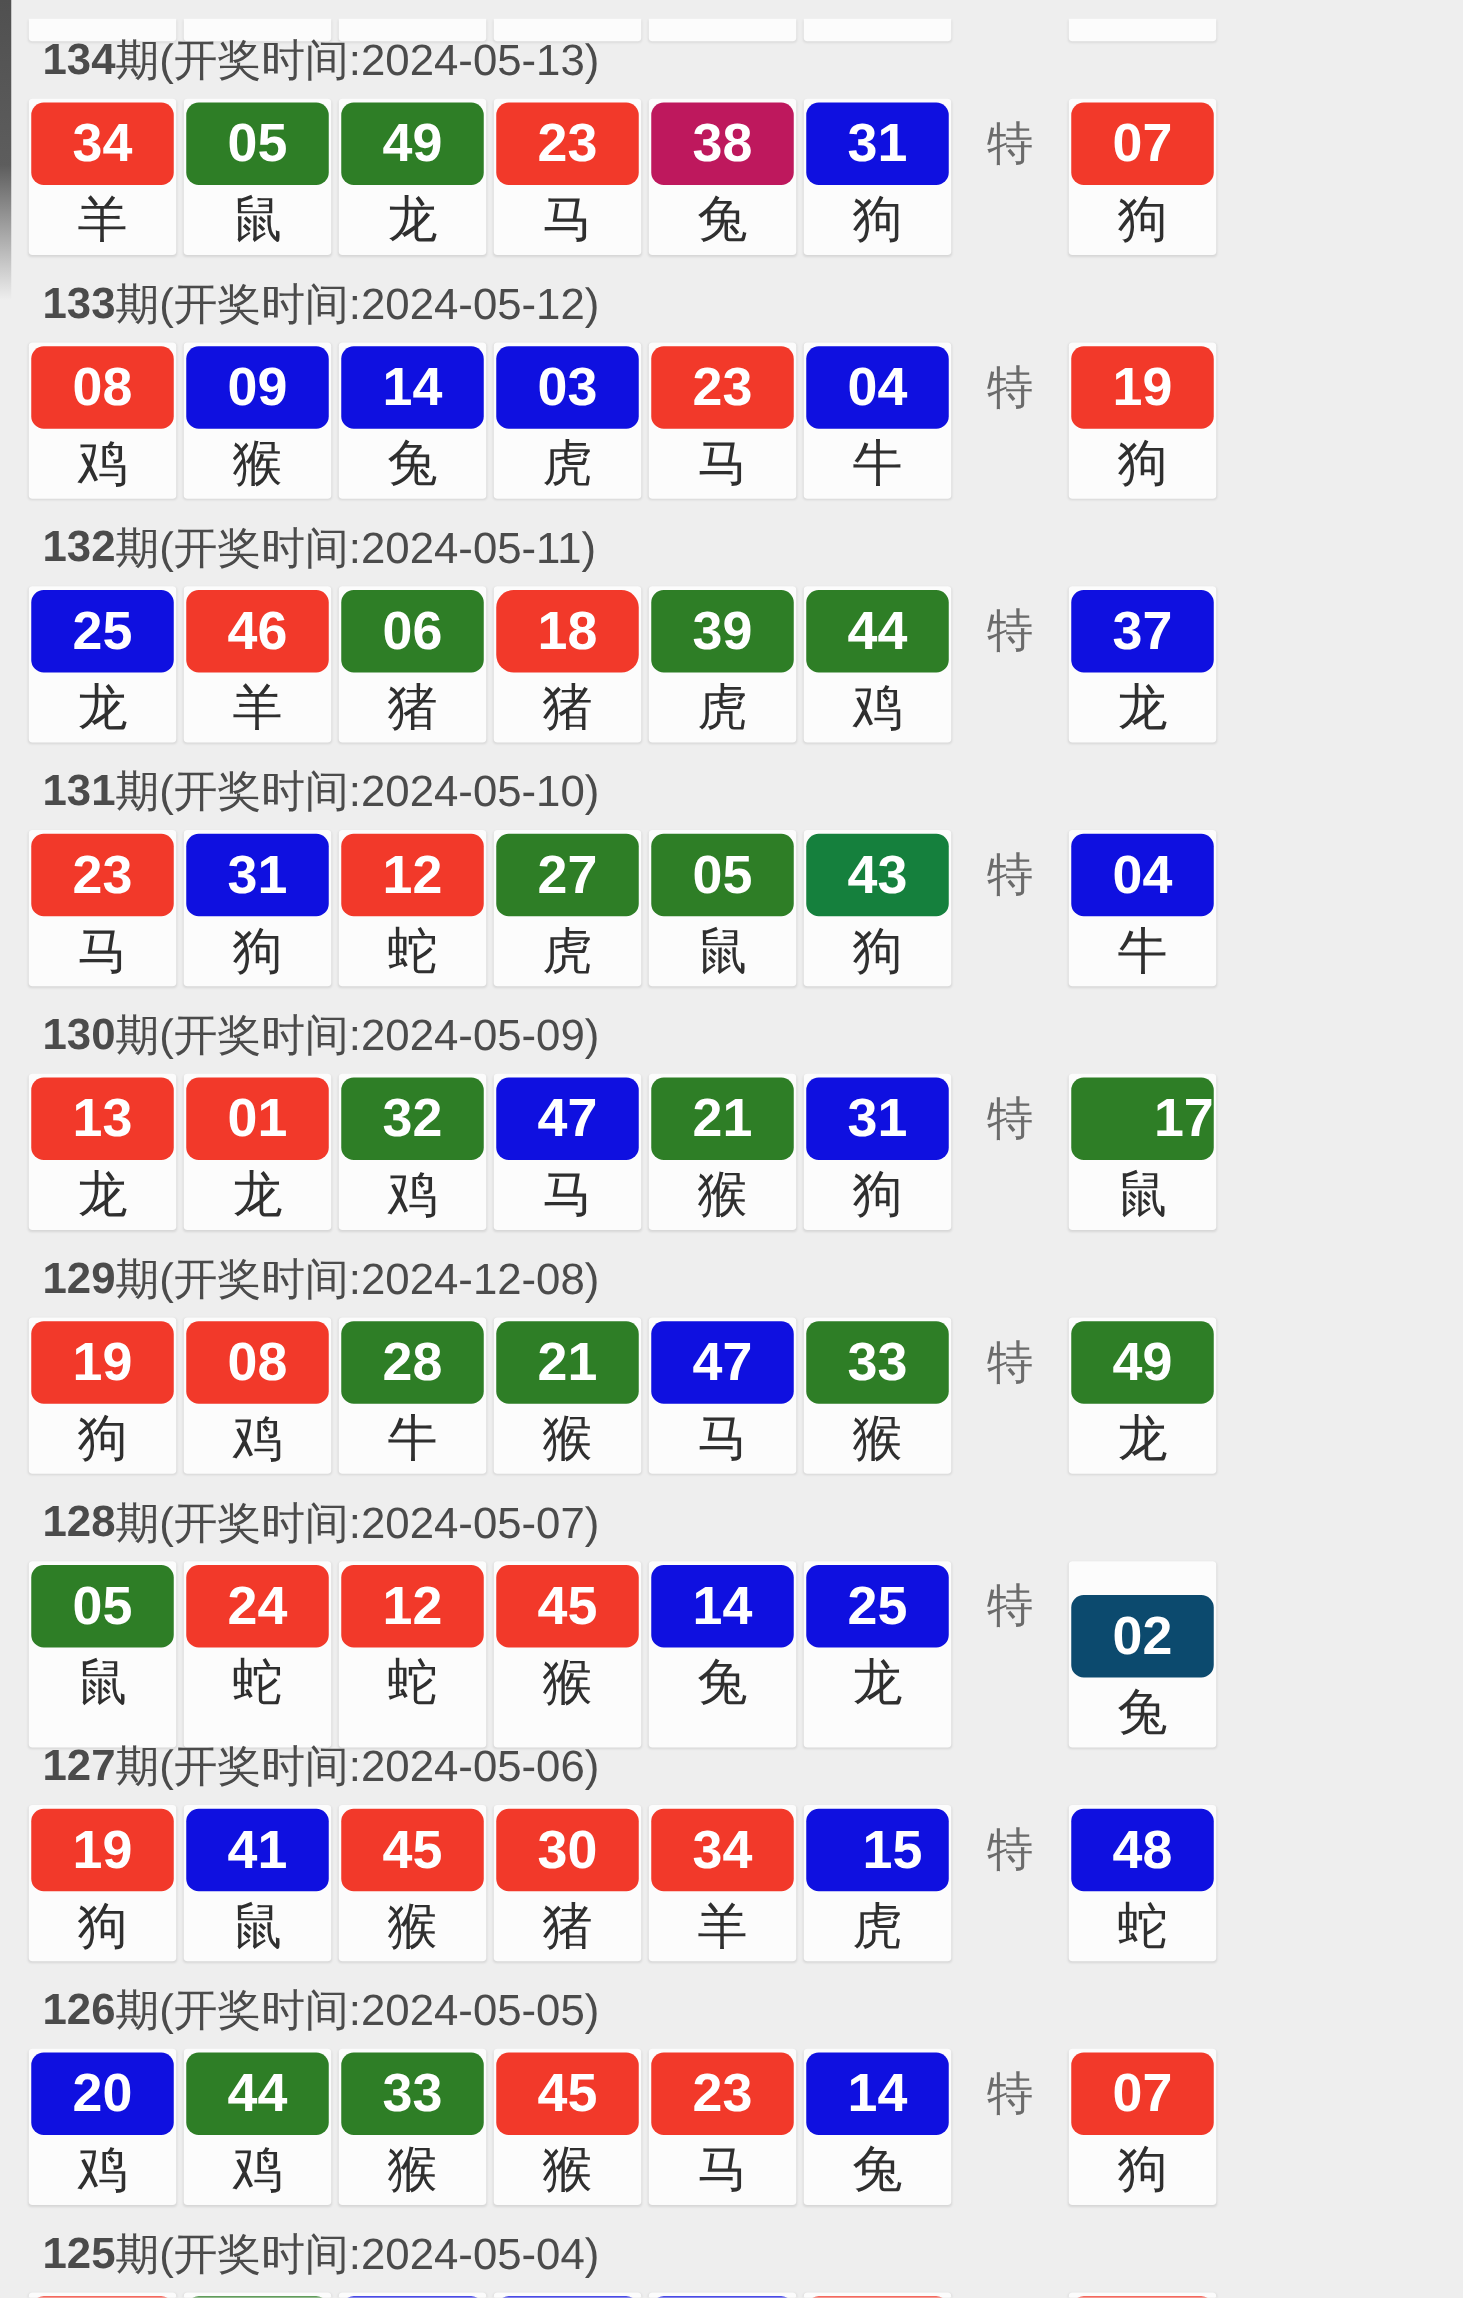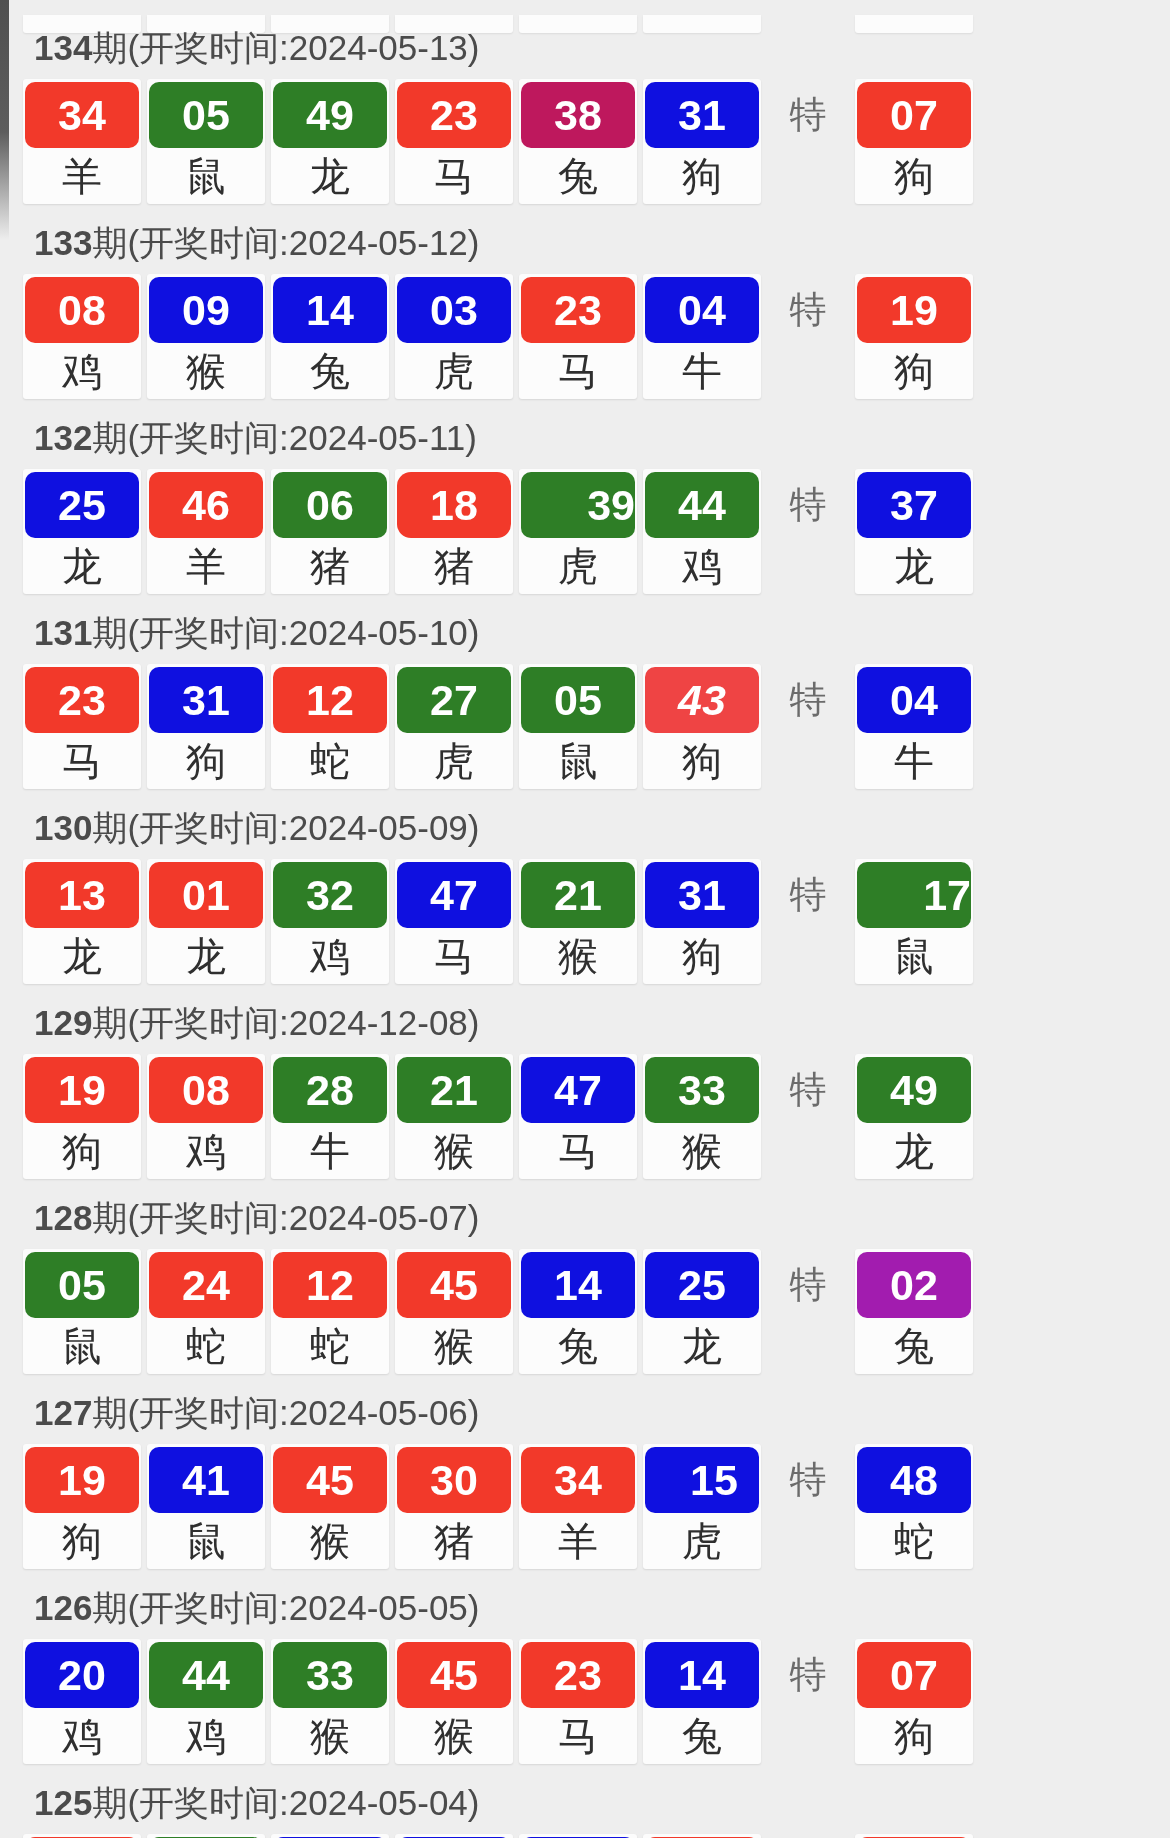--- a/index.html
+++ b/index.html
@@ -141,21 +141,21 @@
           </div>
           <div class="cell">
             <div class="ball" style="background: rgb(46, 126, 38);">06</div>
             <div class="zodiac">猪</div>
           </div>
           <div class="cell">
             <div class="ball" style="background: rgb(242, 57, 42); border-radius: 14px;">18</div>
             <div class="zodiac">猪</div>
           </div>
           <div class="cell">
-            <div class="ball" style="background: rgb(46, 126, 38); text-align: right;">39</div>
+            <div class="ball" style="background: rgb(46, 126, 38);">39</div>
             <div class="zodiac">虎</div>
           </div>
           <div class="cell">
             <div class="ball" style="background: rgb(46, 126, 38);">44</div>
             <div class="zodiac">鸡</div>
           </div>
           <div class="spacer">
             <div class="tek">特</div>
           </div>
           <div class="cell">
@@ -184,21 +184,21 @@
           </div>
           <div class="cell">
             <div class="ball" style="background: rgb(46, 126, 38);">27</div>
             <div class="zodiac">虎</div>
           </div>
           <div class="cell">
             <div class="ball" style="background: rgb(46, 126, 38);">05</div>
             <div class="zodiac">鼠</div>
           </div>
           <div class="cell">
-            <div class="ball" style="background: #ef4444; font-style: italic;">43</div>
+            <div class="ball" style="background: #15803d;">43</div>
             <div class="zodiac">狗</div>
           </div>
           <div class="spacer">
             <div class="tek">特</div>
           </div>
           <div class="cell">
             <div class="ball" style="background: rgb(15, 16, 224);">04</div>
             <div class="zodiac">牛</div>
           </div>
         </div>
@@ -308,21 +308,21 @@
             <div class="zodiac">兔</div>
           </div>
           <div class="cell">
             <div class="ball" style="background: rgb(15, 16, 224);">25</div>
             <div class="zodiac">龙</div>
           </div>
           <div class="spacer">
             <div class="tek">特</div>
           </div>
           <div class="cell">
-            <div class="ball" style="background: #a21caf;">02</div>
+            <div class="ball" style="background: #0c4a6e; margin-top: 24px;">02</div>
             <div class="zodiac">兔</div>
           </div>
         </div>
       </div>
       <div class="period-block">
         <div class="hdr">
           <span class="pnum">127</span>
           <span class="psuffix">期(开奖时间:2024-05-06)</span>
         </div>
         <div class="cells">

